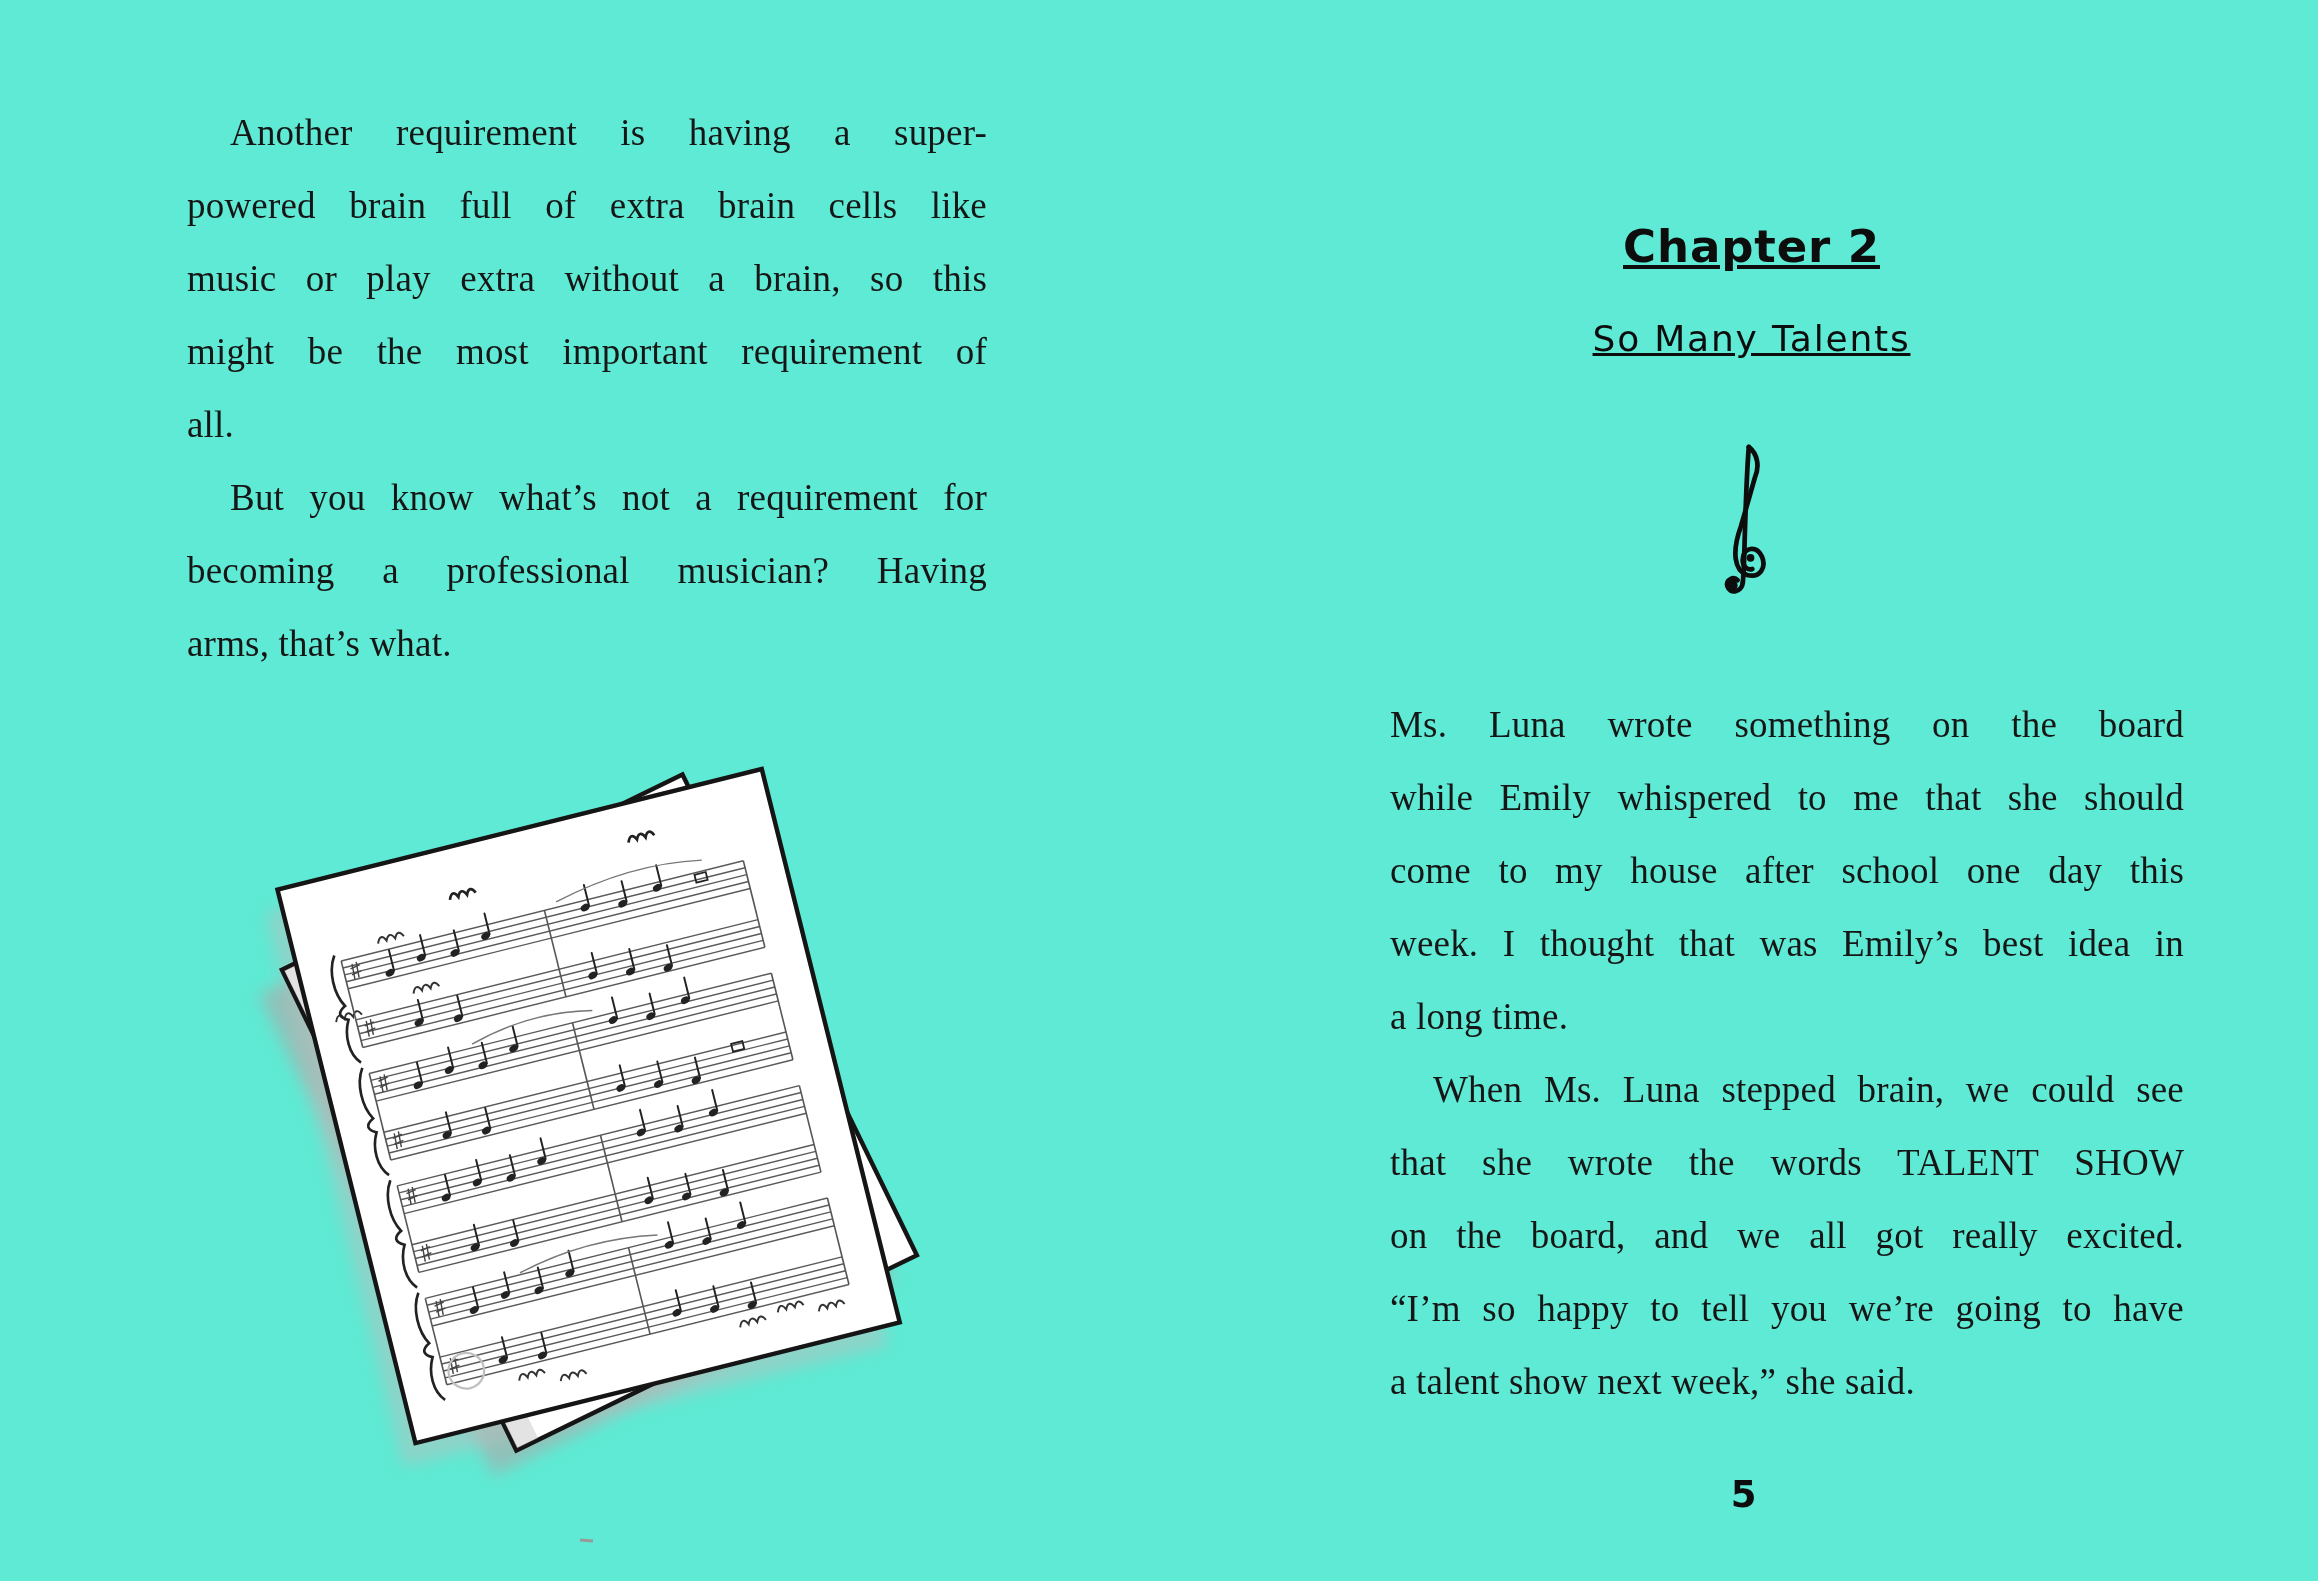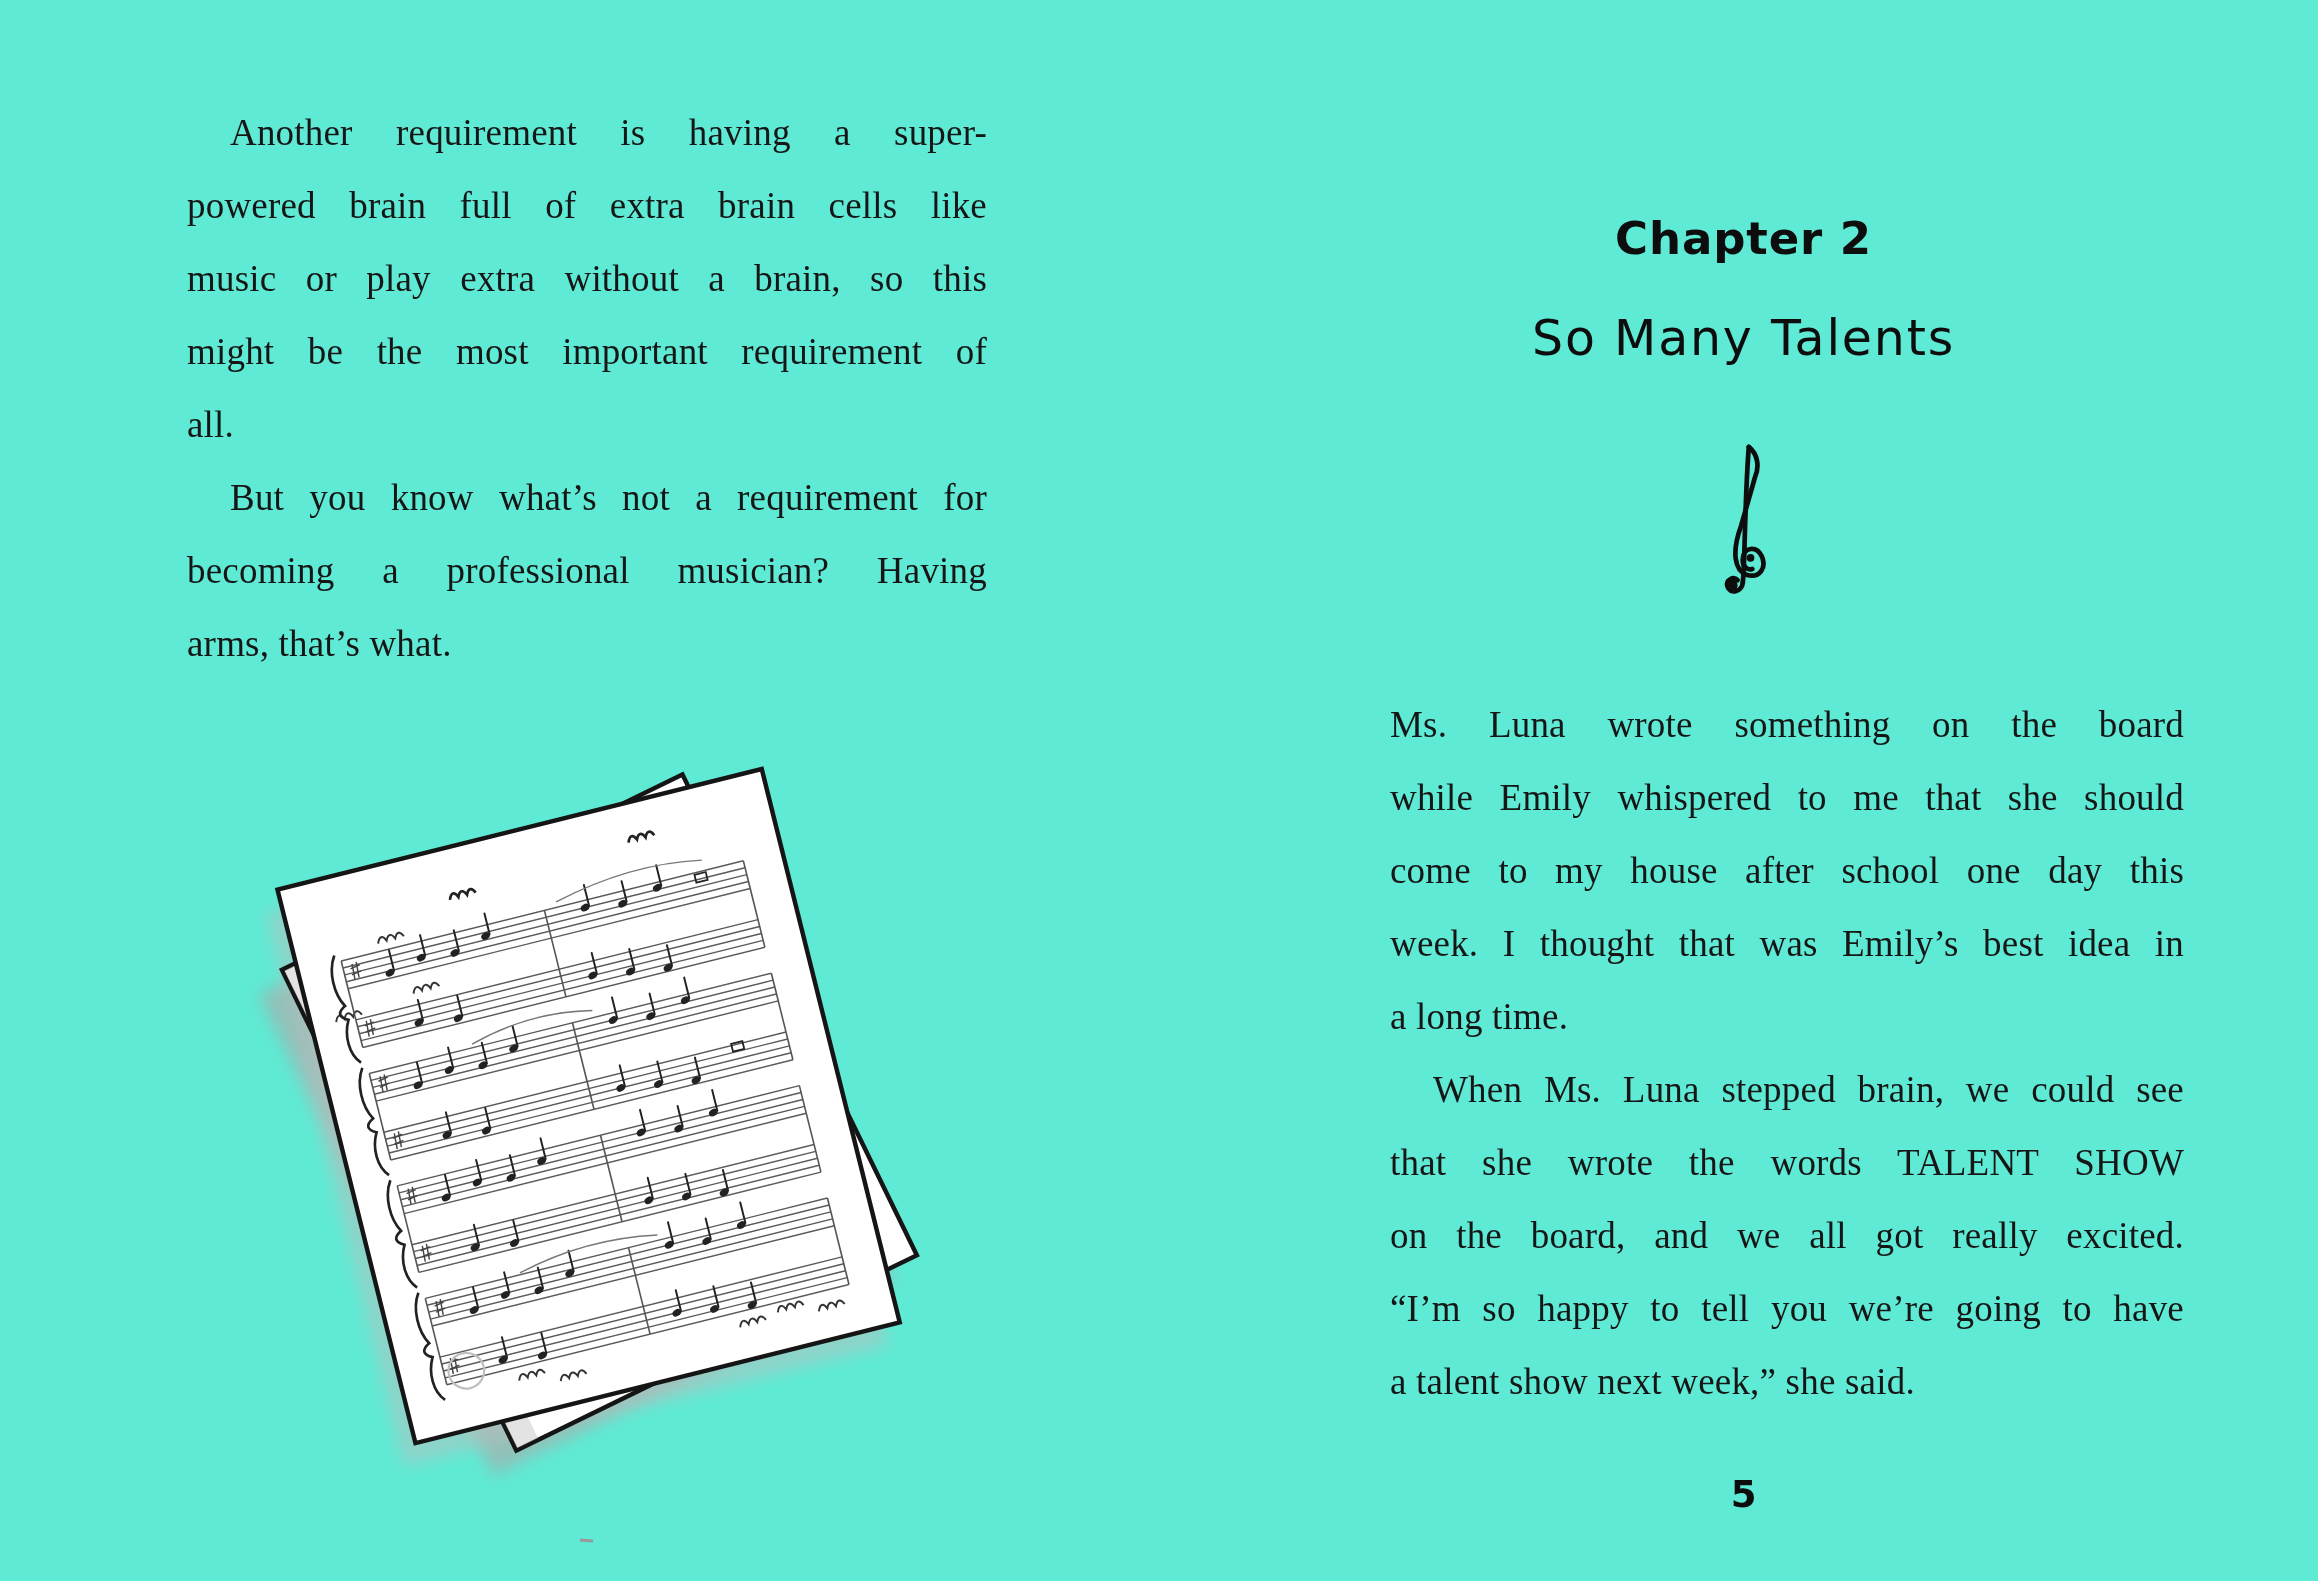--- a/index.html
+++ b/index.html
@@ -10,25 +10,25 @@
   .page.right{left:1159px;}
 
   .text-block{position:absolute;}
   .left-text{left:187px;top:96px;width:800px;}
   .right-text{left:203px;top:688px;width:794px;margin-left:28px;}
   .line{height:73px;line-height:73px;font-size:37px;letter-spacing:0.2px;
         text-align:justify;text-align-last:justify;white-space:nowrap;}
   .line.pend{text-align-last:left;}
   .line.indent{padding-left:43px;}
 
-  .right-head{position:absolute;left:187px;width:795px;text-align:center;margin:0;}
+  .right-head{position:absolute;left:187px;width:795px;text-align:center;margin:8px;text-decoration:underline;}
   .chapter-label{top:212px;font-family:"DejaVu Sans","Liberation Sans",sans-serif;
                  font-weight:bold;font-size:45px;letter-spacing:0.9px;color:#0d0d0d;}
   .chapter-title{top:310px;font-family:"DejaVu Sans","Liberation Sans",sans-serif;
-                 font-weight:400;font-size:49px;letter-spacing:1.8px;color:#0d0d0d;}
+                 font-weight:400;font-size:36px;letter-spacing:1.8px;color:#0d0d0d;}
   .clef{position:absolute;left:558px;top:437px;overflow:visible;}
   .page-number{position:absolute;left:187px;width:795px;top:1473px;text-align:center;
                font-family:"DejaVu Sans","Liberation Sans",sans-serif;font-weight:bold;
                font-size:37px;color:#0d0d0d;}
 
   .illus{position:absolute;left:255px;top:756px;overflow:visible;}
   .stray{position:absolute;left:580px;top:1539px;width:13.4px;height:2.7px;background:#999;
          transform:rotate(4deg);}
 </style>
 </head>

